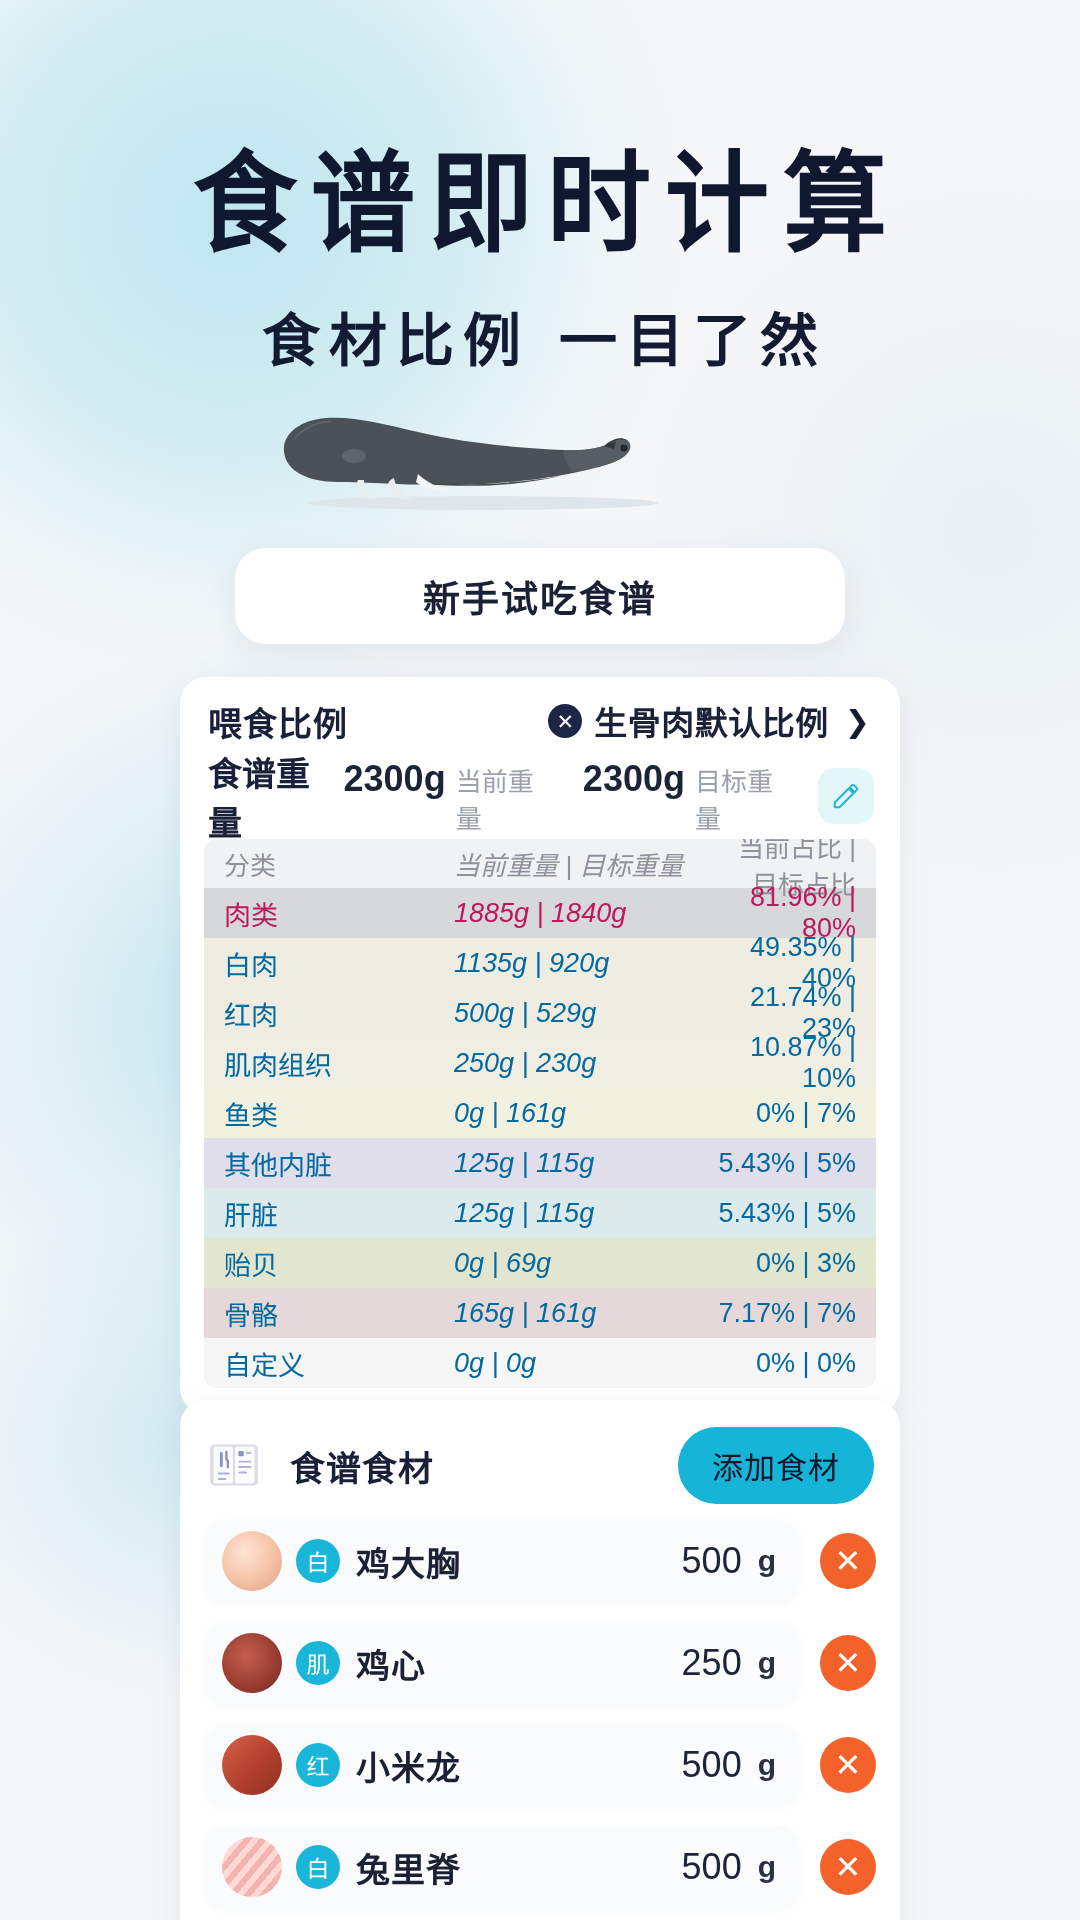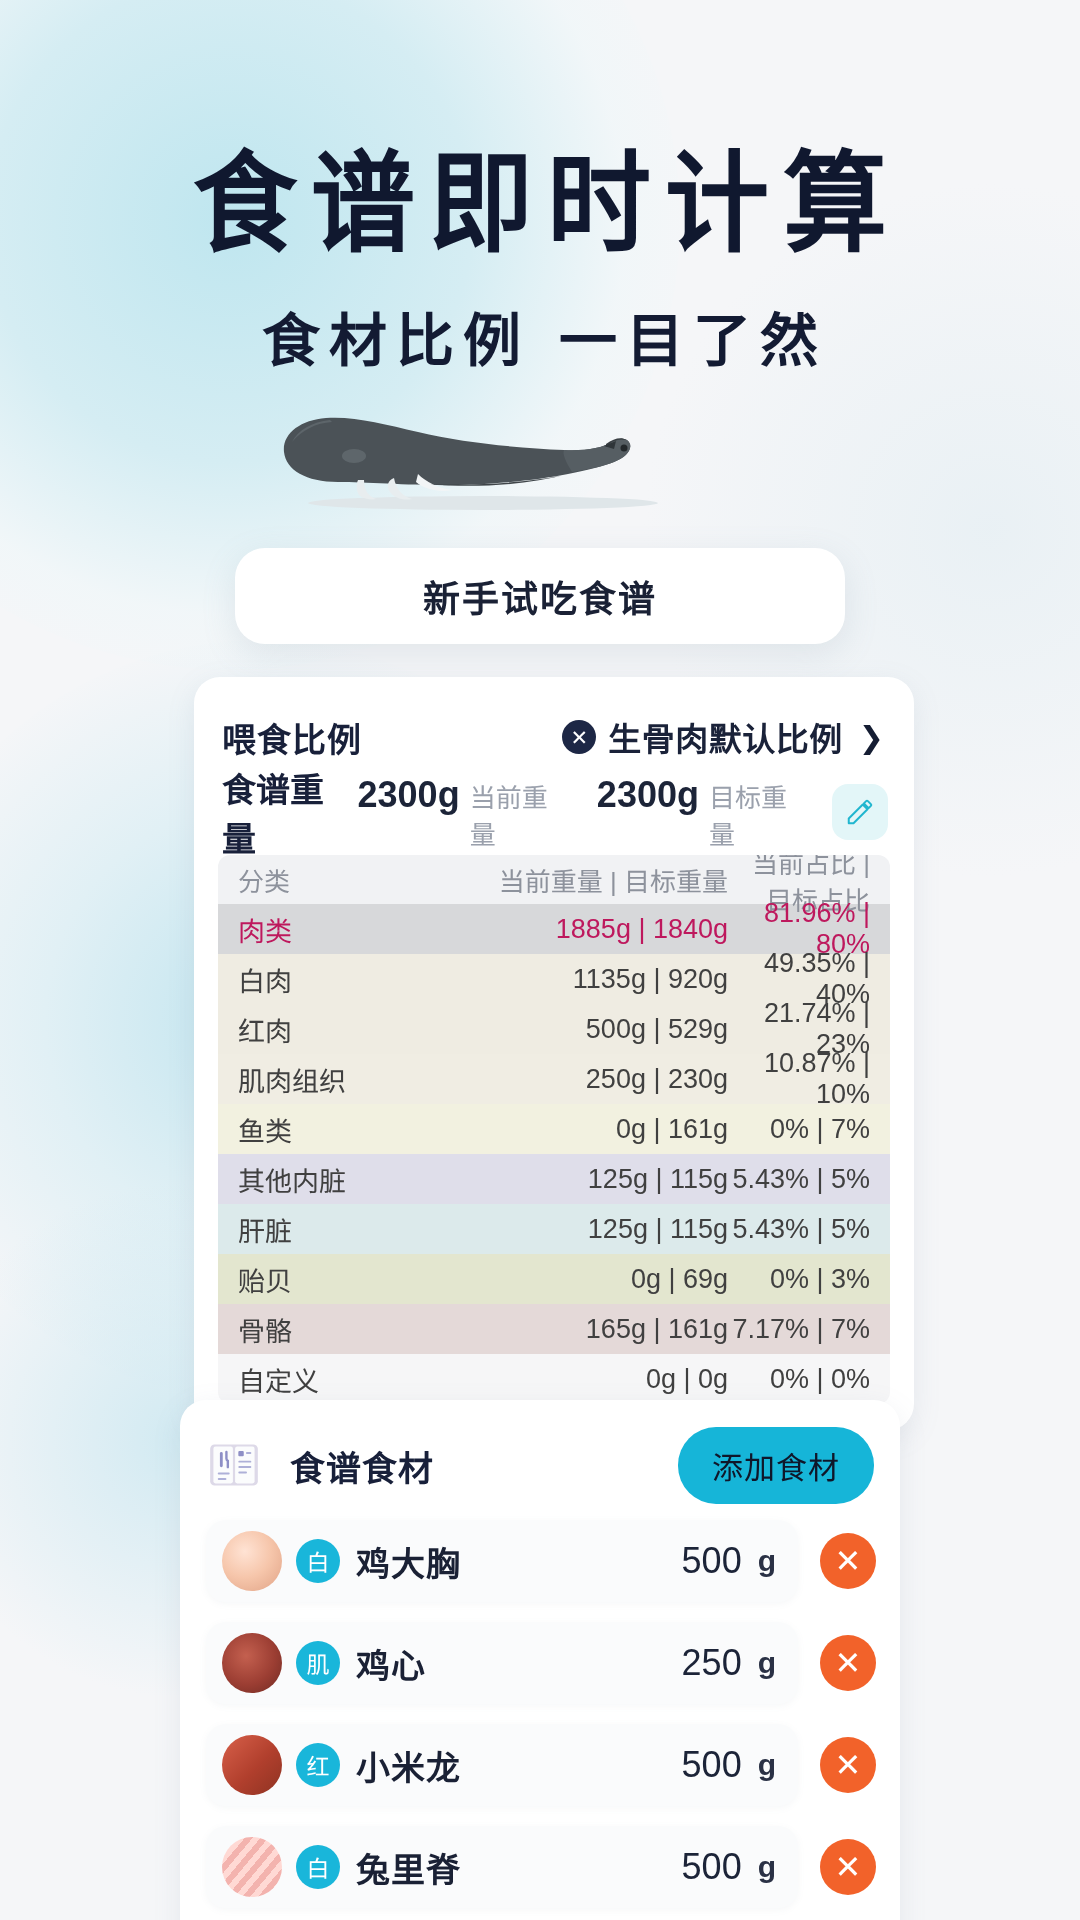--- a/index.html
+++ b/index.html
@@ -100,23 +100,23 @@
   }
 
   
   .card {
     background: #fff;
     border-radius: 26px;
     box-shadow: 0 8px 28px rgba(120,140,160,0.13);
   }
   .card-ratio {
     position: absolute;
-    left: 194px; top: 645px;
+    left: 180px; top: 645px;
     width: 720px;
-    padding: 34px 0 26px 0;
+    padding: 18px 0 26px 0;
   }
 
   .ratio-head {
     display: flex;
     align-items: center;
     justify-content: space-between;
     padding: 0 30px 0 28px;
     height: 52px;
   }
   .ratio-title { font-size: 34px; font-weight: 700; color: #18203a; letter-spacing: 1px; }
@@ -161,25 +161,25 @@
     background: #f1f2f4;
     height: 49px;
     font-size: 26px;
     color: #8d929c;
   }
   .rt-row {
     display: flex;
     align-items: center;
     height: 50px;
     font-size: 27px;
-    color: #404040;
+    color: #0369a1;
   }
   .rt-row.major { color: #be185d; }
   .c-name { width: 250px; padding-left: 20px; }
-  .c-weight { width: 260px; text-align: right; }
+  .c-weight { width: 260px; text-align: left; font-style: italic; }
   .c-pct { flex: 1; text-align: right; padding-right: 20px; }
 
   
   .card-ing {
     position: absolute;
     left: 180px; top: 1368px;
     width: 720px;
     padding: 26px 0 24px 0;
   }
   .ing-head {

